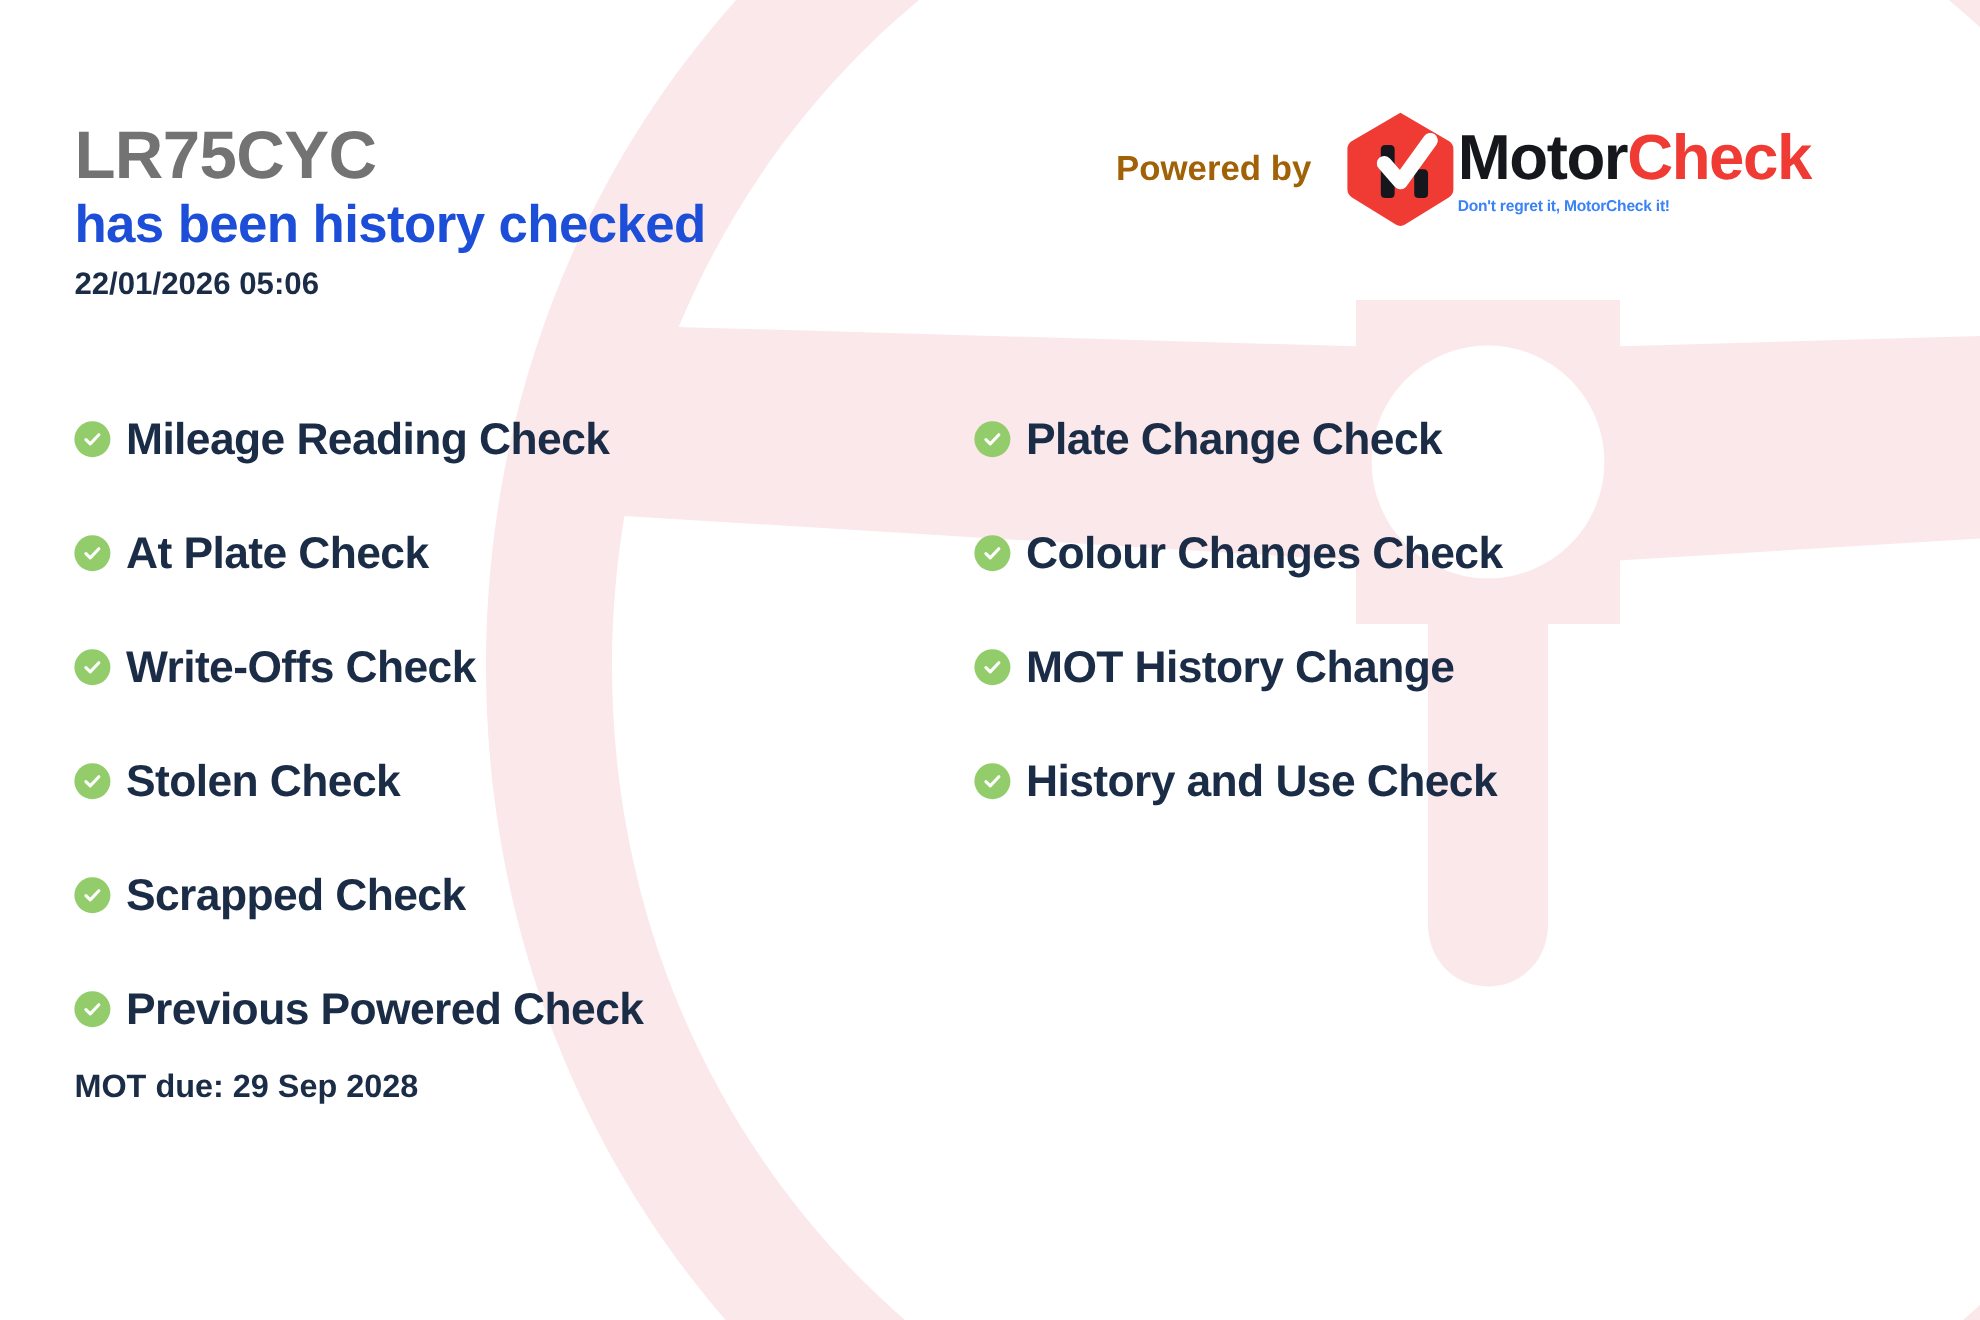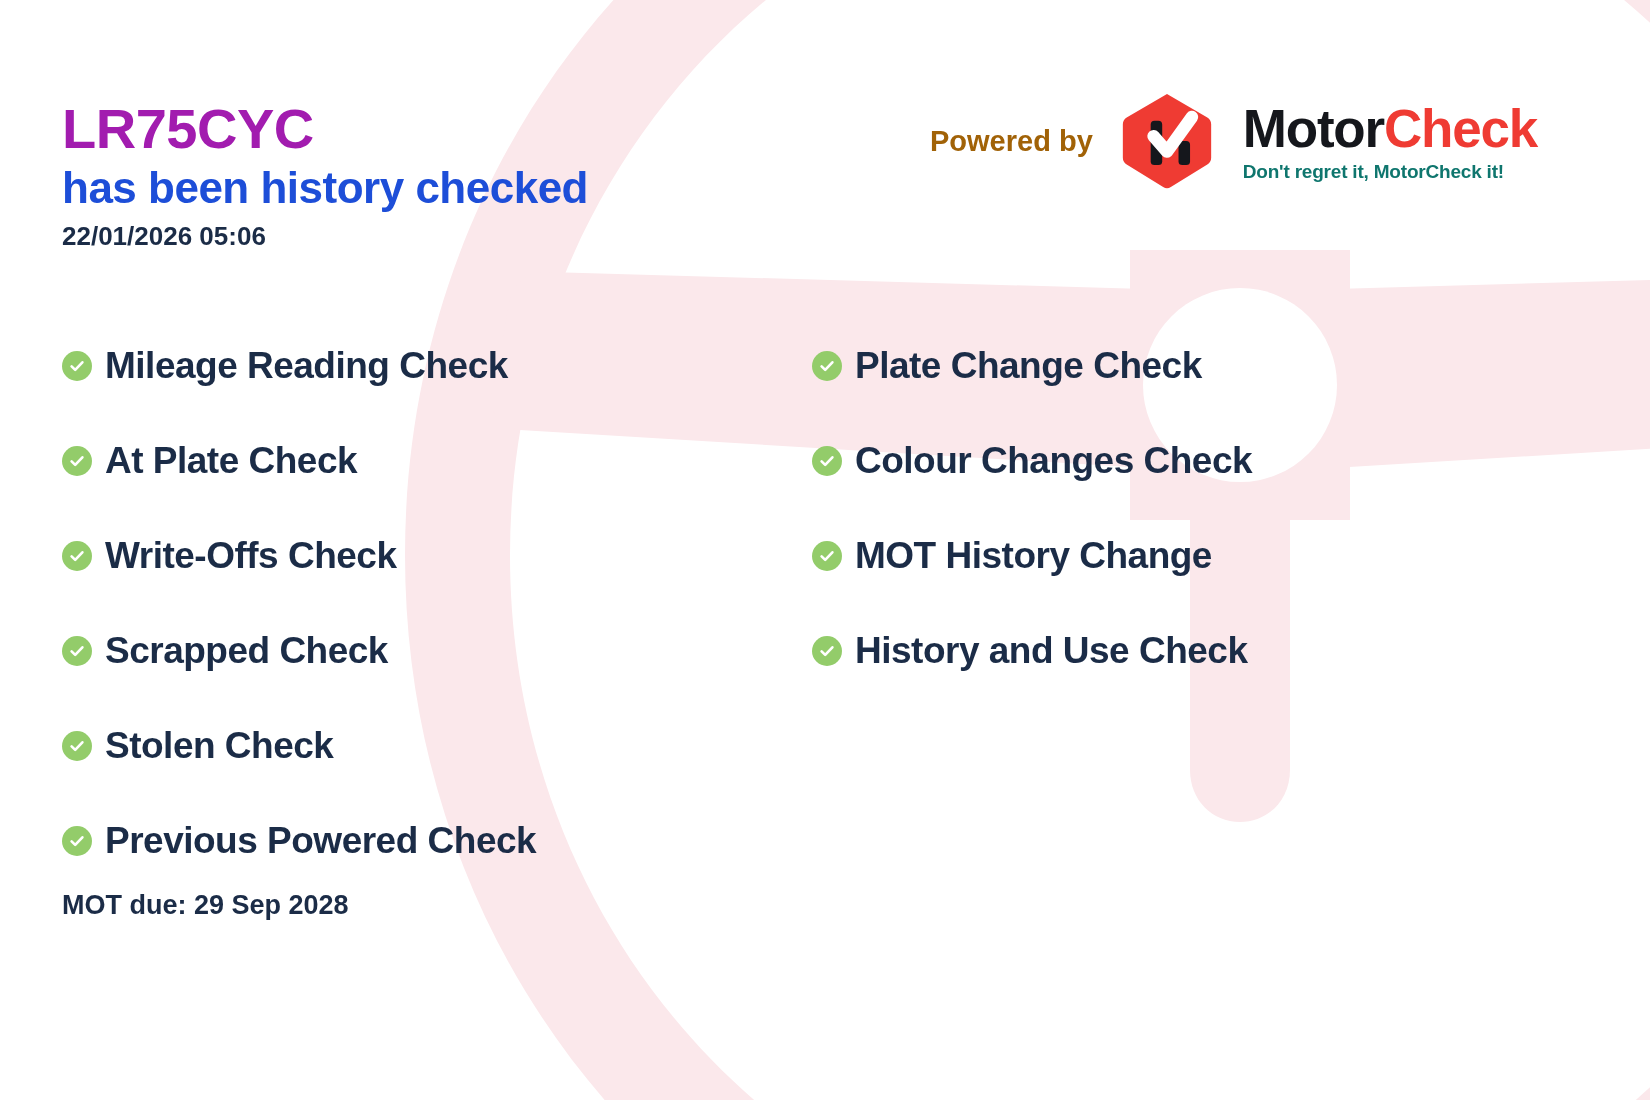--- a/index.html
+++ b/index.html
@@ -35,21 +35,21 @@
 
   
   #header-block {
     position: absolute;
     left: 62px;
     top: 98px;
   }
   #reg-plate {
     font-size: 56px;
     font-weight: 700;
-    color: #a21caf;
+    color: #737373;
     letter-spacing: -0.5px;
     line-height: 1.12;
     white-space: nowrap;
   }
   #header-subtitle {
     font-size: 44px;
     font-weight: 700;
     color: #1d4ed8;
     letter-spacing: -0.5px;
     line-height: 1.14;
@@ -75,21 +75,21 @@
   }
   #powered-by-label {
     font-size: 29px;
     font-weight: 600;
     color: #a16207;
     white-space: nowrap;
   }
   #brand-logo-wrap {
     display: flex;
     align-items: center;
-    gap: 28px;
+    gap: 0;
   }
   #brand-hex-icon {
     width: 96px;
     height: 98px;
     display: block;
   }
   #brand-text-wrap {
     display: flex;
     flex-direction: column;
     justify-content: center;
@@ -98,23 +98,23 @@
   #brand-wordmark {
     font-size: 53px;
     font-weight: 700;
     letter-spacing: -1.2px;
     white-space: nowrap;
     line-height: 1;
   }
   #brand-word-motor { color: #15171c; }
   #brand-word-check { color: #ef3b33; }
   #brand-tagline {
-    font-size: 19px;
-    font-weight: 700;
-    color: #0f766e;
+    font-size: 13px;
+    font-weight: 700;
+    color: #3b82f6;
     letter-spacing: -0.2px;
     white-space: nowrap;
     margin-top: 7px;
   }
 
   
   .check-column {
     position: absolute;
   }
   #check-column-left { left: 62px;  top: 318px; }
@@ -265,38 +265,38 @@
       </span>
       <span class="check-label">Write-Offs Check</span>
     </div>
 
     <div class="check-item">
       <span class="check-badge">
         <svg width="18" height="18" viewBox="0 0 18 18" aria-hidden="true">
           <path d="M3.6 9.3 L7.2 12.9 L14.4 5.3" fill="none" stroke="#ffffff" stroke-width="2.6" stroke-linecap="round" stroke-linejoin="round"></path>
         </svg>
       </span>
+      <span class="check-label">Stolen Check</span>
+    </div>
+
+    <div class="check-item">
+      <span class="check-badge">
+        <svg width="18" height="18" viewBox="0 0 18 18" aria-hidden="true">
+          <path d="M3.6 9.3 L7.2 12.9 L14.4 5.3" fill="none" stroke="#ffffff" stroke-width="2.6" stroke-linecap="round" stroke-linejoin="round"></path>
+        </svg>
+      </span>
       <span class="check-label">Scrapped Check</span>
     </div>
 
     <div class="check-item">
       <span class="check-badge">
         <svg width="18" height="18" viewBox="0 0 18 18" aria-hidden="true">
           <path d="M3.6 9.3 L7.2 12.9 L14.4 5.3" fill="none" stroke="#ffffff" stroke-width="2.6" stroke-linecap="round" stroke-linejoin="round"></path>
         </svg>
       </span>
-      <span class="check-label">Stolen Check</span>
-    </div>
-
-    <div class="check-item">
-      <span class="check-badge">
-        <svg width="18" height="18" viewBox="0 0 18 18" aria-hidden="true">
-          <path d="M3.6 9.3 L7.2 12.9 L14.4 5.3" fill="none" stroke="#ffffff" stroke-width="2.6" stroke-linecap="round" stroke-linejoin="round"></path>
-        </svg>
-      </span>
       <span class="check-label">Previous Powered Check</span>
     </div>
   </div>
 
   <div class="check-column" id="check-column-right">
 
     <div class="check-item">
       <span class="check-badge">
         <svg width="18" height="18" viewBox="0 0 18 18" aria-hidden="true">
           <path d="M3.6 9.3 L7.2 12.9 L14.4 5.3" fill="none" stroke="#ffffff" stroke-width="2.6" stroke-linecap="round" stroke-linejoin="round"></path>

